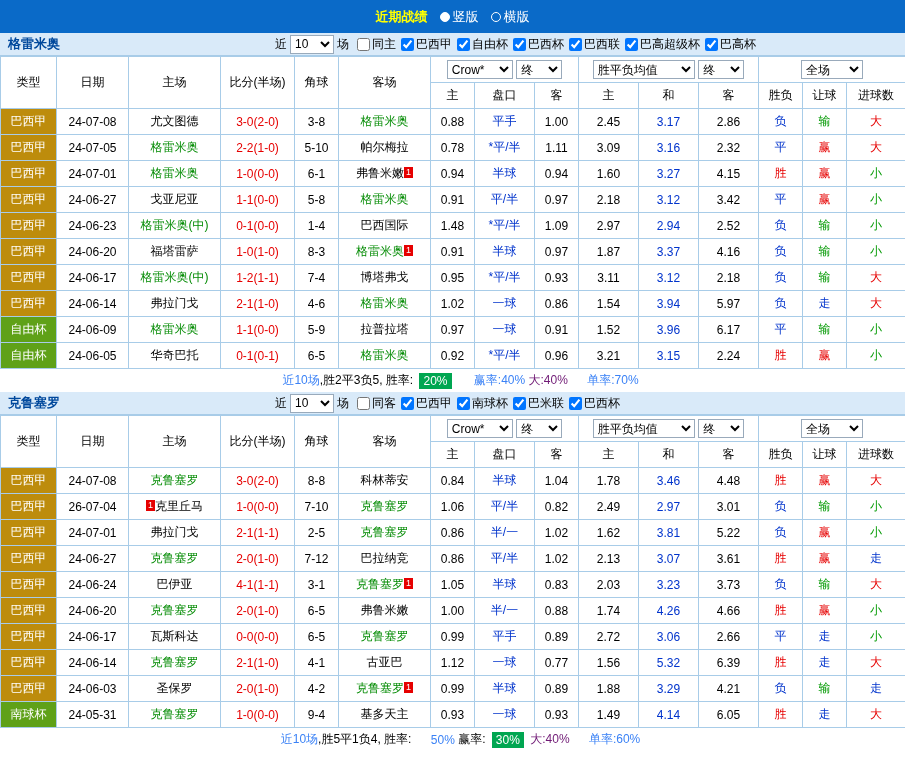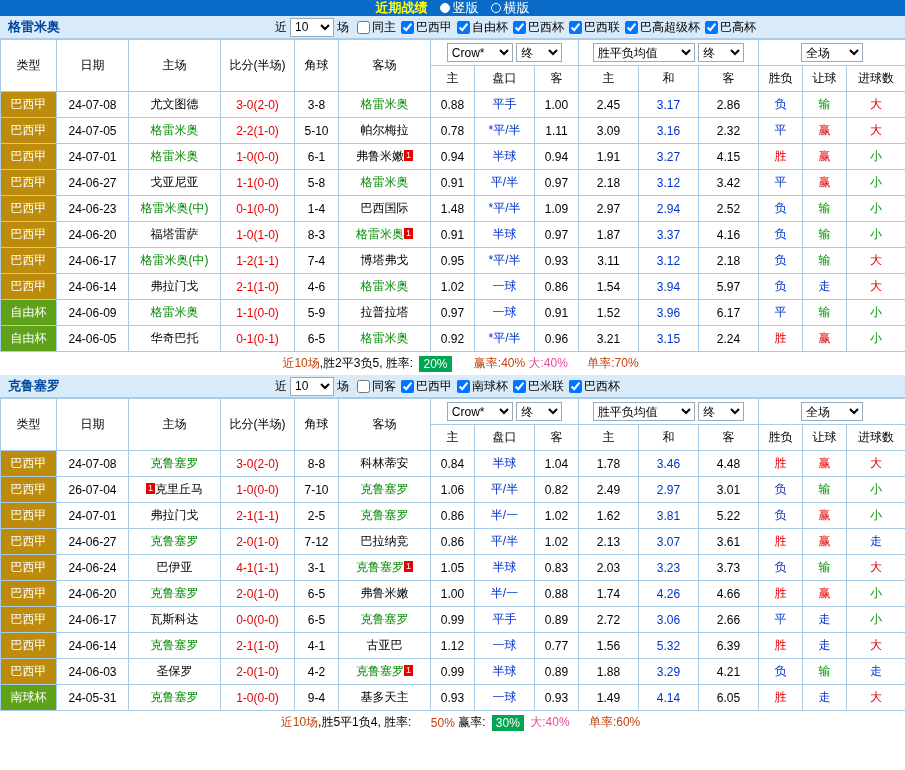--- a/index.html
+++ b/index.html
@@ -4,21 +4,21 @@
 <style>
   * { box-sizing: border-box; margin: 0; padding: 0; }
   html,body { background:#fff; }
   body {
     font-family: "Liberation Sans", "DejaVu Sans", sans-serif;
     width: 905px;
     font-size: 12px;
     color:#000;
   }
   .topbar {
-    height: 16px;
+    height: 33px;
     background: #0a6ac8;
     color: #fff;
     display: flex;
     align-items: center;
     justify-content: center;
     gap: 4px;
     font-size: 13px;
   }
   .topbar .title { color: #ffff00; font-weight: bold; }
   .radio { display: inline-flex; align-items: center; gap: 3px; margin-left: 8px; cursor: pointer; }
@@ -71,22 +71,22 @@
     vertical-align: top; margin-top: 2px;
   }
   .section-footer {
     height: 23px;
     display: flex;
     align-items: center;
     justify-content: center;
     background:#fff;
   }
   .f-plain { color: #000; }
-  .f-red { color: #c2410c; margin-left: 16px; }
-  .f-blue { color: #ec4899; }
+  .f-red { color: #3b82f6; margin-left: 16px; }
+  .f-blue { color: #701a75; }
   .f-badge { background: #00a651; color: #fff; padding: 1px 4px; margin: 0 3px; }
   .section-footer span { white-space: pre; }
 </style>
 </head>
 <body>
 
 <div class="topbar">
   <span class="title">近期战绩</span>
   <span class="radio">
     <span class="rdot filled"></span>
@@ -226,21 +226,21 @@
           <tr>
             <td class="league-cell" style="background: rgb(189, 140, 12);">巴西甲</td>
             <td class="date-cell">24-07-01</td>
             <td class="team-cell"><span class="tname focal">格雷米奥</span></td>
             <td class="score-cell">1-0(0-0)</td>
             <td class="corner-cell">6-1</td>
             <td class="team-cell"><span class="tname">弗鲁米嫩</span><sup class="mark">1</sup></td>
             <td>0.94</td>
             <td class="blue">半球</td>
             <td>0.94</td>
-            <td>1.91</td>
+            <td>1.60</td>
             <td class="blue">3.27</td>
             <td>4.15</td>
             <td style="color: rgb(230, 0, 0);">胜</td>
             <td style="color: rgb(230, 0, 0);">赢</td>
             <td style="color: rgb(0, 153, 0);">小</td>
           </tr>
           <tr>
             <td class="league-cell" style="background: rgb(189, 140, 12);">巴西甲</td>
             <td class="date-cell">24-06-27</td>
             <td class="team-cell"><span class="tname">戈亚尼亚</span></td>

